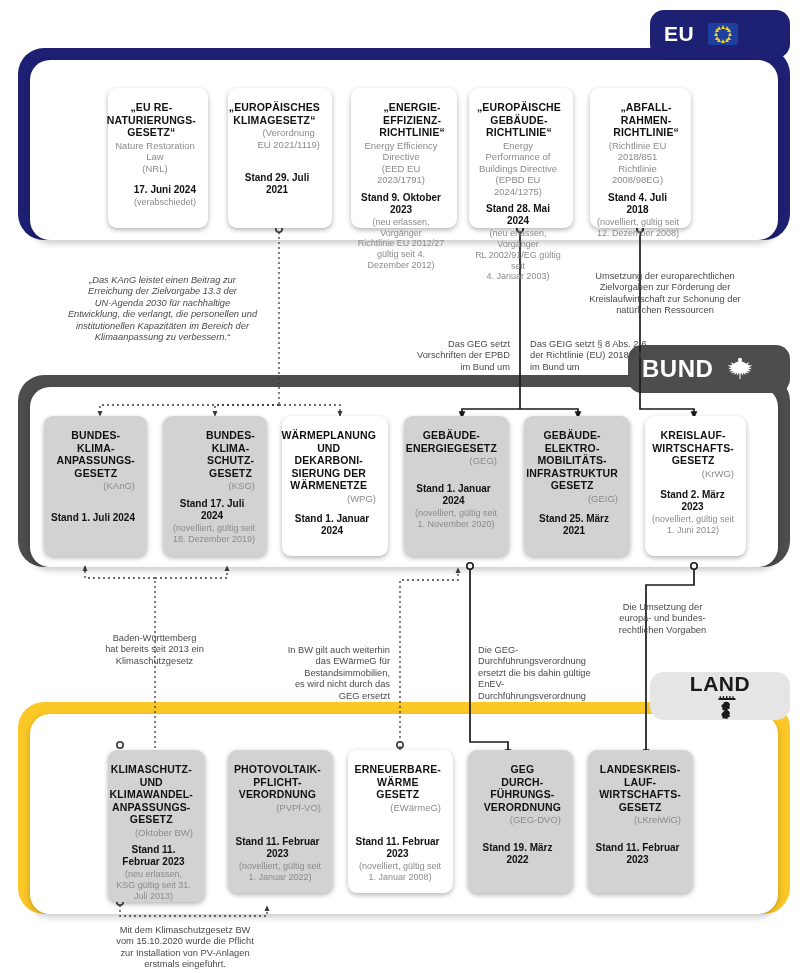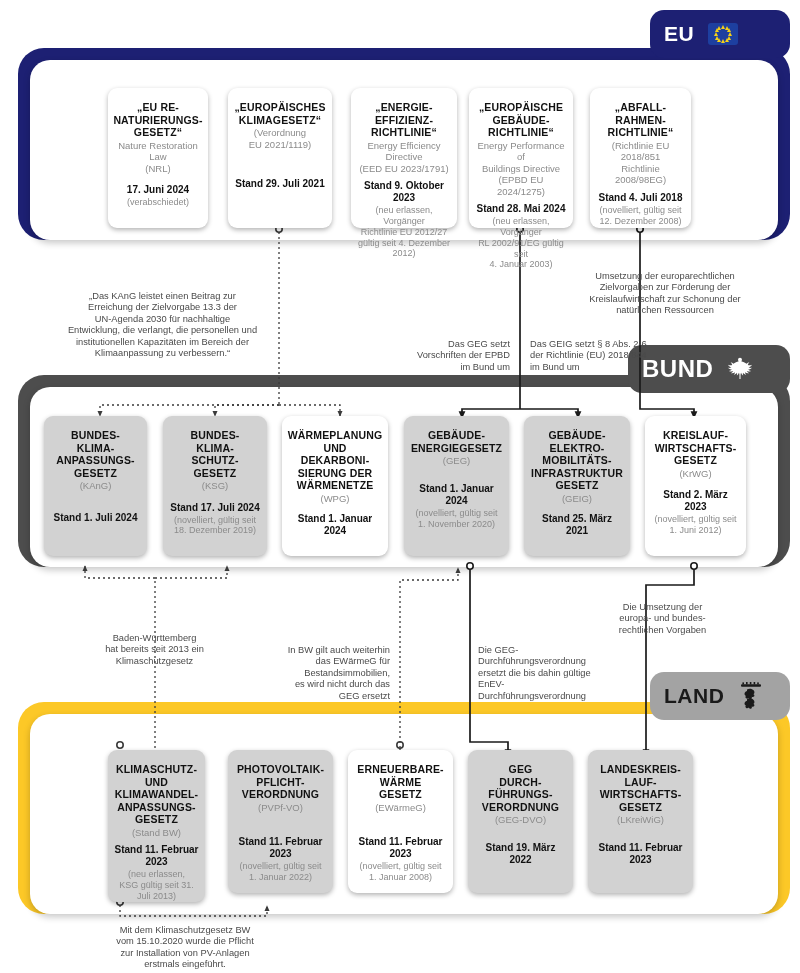--- a/index.html
+++ b/index.html
@@ -26,35 +26,35 @@
   .band-land{background:#fcc827;}
 
   
   .tab{position:absolute;border-radius:14px;display:flex;align-items:center;
        z-index:4;padding:0 14px;box-sizing:border-box;}
   .tab .tab-label{font-weight:bold;letter-spacing:.5px;}
   .tab-eu{background:#1d2073;}
   .tab-eu .tab-label{color:#fff;font-size:21px;}
   .tab-bund{background:#4d4d4d;}
   .tab-bund .tab-label{color:#fff;font-size:24px;}
-  .tab-land{background:#a3a3a3;}
+  .tab-land{background:#e5e5e5;flex-direction:column;}
   .tab-land .tab-label{color:#1a1a1a;font-size:21px;}
 
   .eu-flag{width:30px;height:22px;background:#1d3fa0;border-radius:3px;position:relative;
            margin-left:14px;}
   .eu-flag i{position:absolute;width:0;height:0;border-left:2.1px solid transparent;
              border-right:2.1px solid transparent;border-bottom:4.2px solid #f5d016;}
   .eagle{margin-left:12px;width:30px;height:30px;}
   .bw-crest{margin-left:14px;width:26px;height:28px;}
 
   
   .card{position:absolute;border-radius:9px;box-sizing:border-box;
         box-shadow:0 2px 5px rgba(0,0,0,0.30);
-        display:flex;flex-direction:column;align-items:center;
-        padding:13px 6px 10px 6px;z-index:6;text-align:center;}
+        display:flex;flex-direction:column;align-items:flex-end;
+        padding:13px 12px 10px 6px;z-index:6;text-align:center;}
   .card.white{background:#ffffff;}
   .card.grey{background:#d2d2d2;}
   .c-title{font-weight:bold;font-size:10.5px;line-height:12.6px;letter-spacing:.15px;color:#111;}
   .c-sub{font-size:9.5px;line-height:11.5px;color:#8b8b8b;margin-top:1px;}
   .c-spacer{flex:1 1 auto;min-height:6px;}
   .c-date{font-weight:bold;font-size:10px;line-height:12px;color:#111;}
   .c-note{font-size:9px;line-height:10.8px;color:#8b8b8b;margin-top:1px;}
 
   
   .ann{position:absolute;font-size:9.3px;line-height:11.4px;color:#4a4a4a;z-index:7;}
@@ -272,21 +272,21 @@
     <div class="c-title">KREISLAUF-<br>WIRTSCHAFTS-<br>GESETZ</div>
     <div class="c-sub">(KrWG)</div>
     <div class="c-spacer"></div>
     <div class="c-date">Stand 2. März 2023</div>
     <div class="c-note">(novelliert, gültig seit<br>1. Juni 2012)</div>
     <div class="c-spacer"></div>
   </div>
 
   <div class="card grey" style="left:108px;top:750px;width:97px;height:152px;">
     <div class="c-title">KLIMASCHUTZ-<br>UND<br>KLIMAWANDEL-<br>ANPASSUNGS-<br>GESETZ</div>
-    <div class="c-sub">(Stand BW)</div>
+    <div class="c-sub">(Oktober BW)</div>
     <div class="c-spacer"></div>
     <div class="c-date">Stand 11. Februar 2023</div>
     <div class="c-note">(neu erlassen,<br>KSG gültig seit 31. Juli 2013)</div>
   </div>
 
   <div class="card grey" style="left:228px;top:750px;width:105px;height:143px;">
     <div class="c-title">PHOTOVOLTAIK-<br>PFLICHT-<br>VERORDNUNG</div>
     <div class="c-sub">(PVPf-VO)</div>
     <div class="c-spacer"></div>
     <div class="c-date">Stand 11. Februar 2023</div>
@@ -312,21 +312,21 @@
 
   <div class="card grey" style="left:588px;top:750px;width:105px;height:143px;">
     <div class="c-title">LANDESKREIS-<br>LAUF-<br>WIRTSCHAFTS-<br>GESETZ</div>
     <div class="c-sub">(LKreiWiG)</div>
     <div class="c-spacer"></div>
     <div class="c-date">Stand 11. Februar 2023</div>
     <div class="c-note"></div>
     <div class="c-spacer"></div>
   </div>
 
-  <div class="ann c" style="left:25px;top:291px;width:275px;">„Das KAnG leistet einen Beitrag zur<br>Erreichung der Zielvorgabe 13.3 der<br>UN-Agenda 2030 für nachhaltige<br>Entwicklung, die verlangt, die personellen und<br>institutionellen Kapazitäten im Bereich der<br>Klimaanpassung zu verbessern.“</div>
+  <div class="ann c" style="left:25px;top:275px;width:275px;font-style:italic;">„Das KAnG leistet einen Beitrag zur<br>Erreichung der Zielvorgabe 13.3 der<br>UN-Agenda 2030 für nachhaltige<br>Entwicklung, die verlangt, die personellen und<br>institutionellen Kapazitäten im Bereich der<br>Klimaanpassung zu verbessern.“</div>
 
   <div class="ann r" style="left:370px;top:339px;width:140px;">Das GEG setzt<br>Vorschriften der EPBD<br>im Bund um</div>
 
   <div class="ann l" style="left:530px;top:339px;width:150px;">Das GEIG setzt § 8 Abs. 2-6<br>der Richtlinie (EU) 2018/844<br>im Bund um</div>
 
   <div class="ann c" style="left:540px;top:271px;width:250px;">Umsetzung der europarechtlichen<br>Zielvorgaben zur Förderung der<br>Kreislaufwirtschaft zur Schonung der<br>natürlichen Ressourcen</div>
 
   <div class="ann c" style="left:72px;top:633px;width:165px;">Baden-Württemberg<br>hat bereits seit 2013 ein<br>Klimaschutzgesetz</div>
 
   <div class="ann r" style="left:262px;top:645px;width:128px;">In BW gilt auch weiterhin<br>das EWärmeG für<br>Bestandsimmobilien,<br>es wird nicht durch das<br>GEG ersetzt</div>

